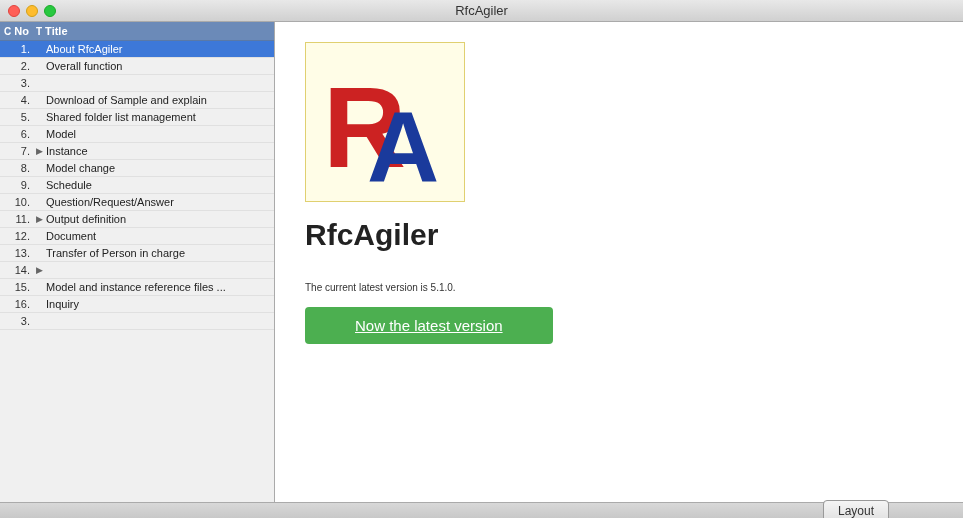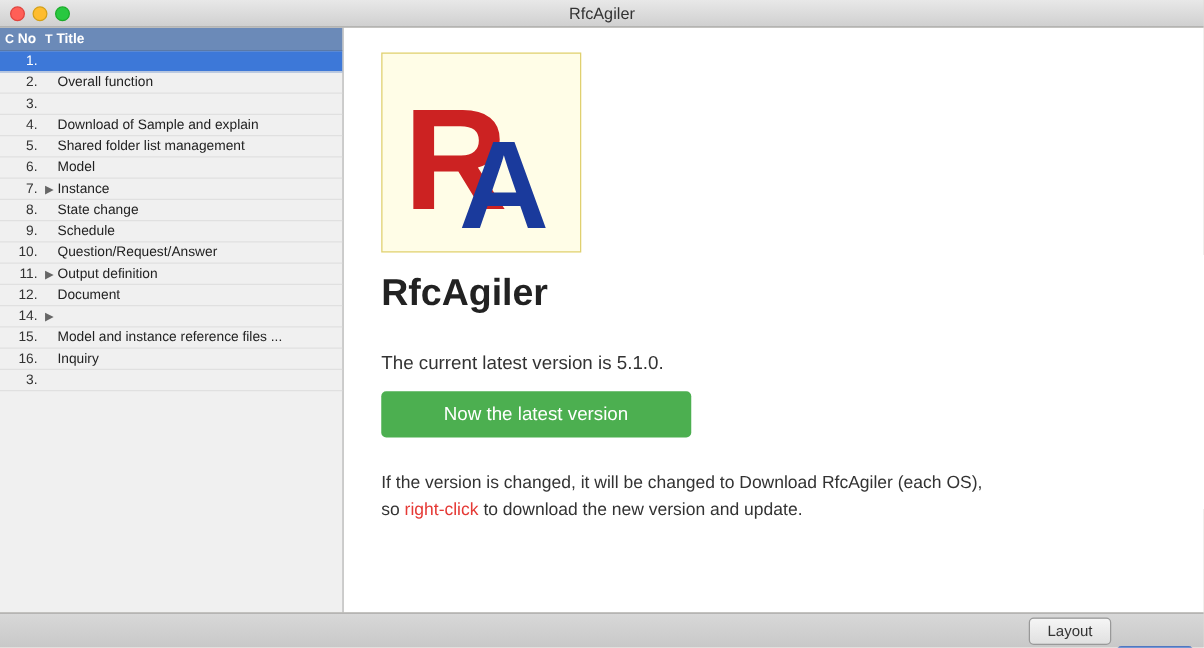--- a/index.html
+++ b/index.html
@@ -134,47 +134,48 @@
       width: 140px;
       height: 140px;
     }
     .app-title {
       font-size: 30px;
       font-weight: bold;
       color: #222;
       margin-bottom: 30px;
     }
     .version-text {
-      font-size: 15px;
+      font-size: 10px;
       color: #333;
       margin-bottom: 14px;
     }
     .version-btn {
       background: #4caf50;
       color: white;
       border: none;
       padding: 10px 50px;
       font-size: 15px;
       font-weight: 500;
       border-radius: 4px;
       cursor: pointer;
       margin-bottom: 24px;
+      text-decoration: underline;
     }
     .info-text {
       font-size: 14px;
       color: #333;
       line-height: 1.6;
       max-width: 620px;
     }
     .info-text .right-click {
       color: #e53935;
       font-weight: 500;
     }
     .bottom-bar {
-      height: 28px;
+      height: 16px;
       background: linear-gradient(to bottom, #d8d8d8, #c8c8c8);
       border-top: 1px solid #aaa;
       display: flex;
       align-items: center;
       justify-content: flex-end;
       padding: 0 8px;
       gap: 4px;
       flex-shrink: 0;
     }
     .bottom-btn {
@@ -216,20 +217,21 @@
       </div>
       <div class="sidebar-header-title">
         <span style="font-size:10px;">T</span>
         <span>Title</span>
       </div>
     </div>
     <div id="sidebar-list">
         <div class="sidebar-item selected">
           <span class="item-no">1.</span>
           <span class="item-expand"></span>
+          <span class="item-title">About RfcAgiler</span>
         </div>
         <div class="sidebar-item">
           <span class="item-no">2.</span>
           <span class="item-expand"></span>
           <span class="item-title">Overall function</span>
         </div>
         <div class="sidebar-item">
           <span class="item-no">3.</span>
           <span class="item-expand"></span>
         </div>
@@ -249,41 +251,46 @@
           <span class="item-title">Model</span>
         </div>
         <div class="sidebar-item">
           <span class="item-no">7.</span>
           <span class="item-expand">▶</span>
           <span class="item-title">Instance</span>
         </div>
         <div class="sidebar-item">
           <span class="item-no">8.</span>
           <span class="item-expand"></span>
-          <span class="item-title">State change</span>
+          <span class="item-title">Model change</span>
         </div>
         <div class="sidebar-item">
           <span class="item-no">9.</span>
           <span class="item-expand"></span>
           <span class="item-title">Schedule</span>
         </div>
         <div class="sidebar-item">
           <span class="item-no">10.</span>
           <span class="item-expand"></span>
           <span class="item-title">Question/Request/Answer</span>
         </div>
         <div class="sidebar-item">
           <span class="item-no">11.</span>
           <span class="item-expand">▶</span>
           <span class="item-title">Output definition</span>
         </div>
         <div class="sidebar-item">
           <span class="item-no">12.</span>
           <span class="item-expand"></span>
           <span class="item-title">Document</span>
+        </div>
+        <div class="sidebar-item">
+          <span class="item-no">13.</span>
+          <span class="item-expand"></span>
+          <span class="item-title">Transfer of Person in charge</span>
         </div>
         <div class="sidebar-item">
           <span class="item-no">14.</span>
           <span class="item-expand">▶</span>
         </div>
         <div class="sidebar-item">
           <span class="item-no">15.</span>
           <span class="item-expand"></span>
           <span class="item-title">Model and instance reference files ...</span>
         </div>
@@ -305,23 +312,19 @@
         <rect width="140" height="140" fill="#fffde7"></rect>
 
         <text x="8" y="115" font-family="Arial Black, Arial" font-size="115" font-weight="900" fill="#cc2222">R</text>
 
         <text x="52" y="130" font-family="Arial Black, Arial" font-size="100" font-weight="900" fill="#1a3a9c">A</text>
       </svg>
     </div>
     <div class="app-title">RfcAgiler</div>
     <p class="version-text">The current latest version is 5.1.0.</p>
     <button class="version-btn">Now the latest version</button>
-    <p class="info-text">
-      <span>If the version is changed, it will be changed to Download RfcAgiler (each OS),</span><br>
-      <span>so </span><span class="right-click">right-click</span><span> to download the new version and update.</span>
-    </p>
   </div>
 </div>
 
 <div class="bottom-bar">
   <button class="bottom-btn bottom-btn-layout">Layout</button>
   <button class="bottom-btn bottom-btn-gchat">Gchat</button>
 </div>
 
 </body></html>

